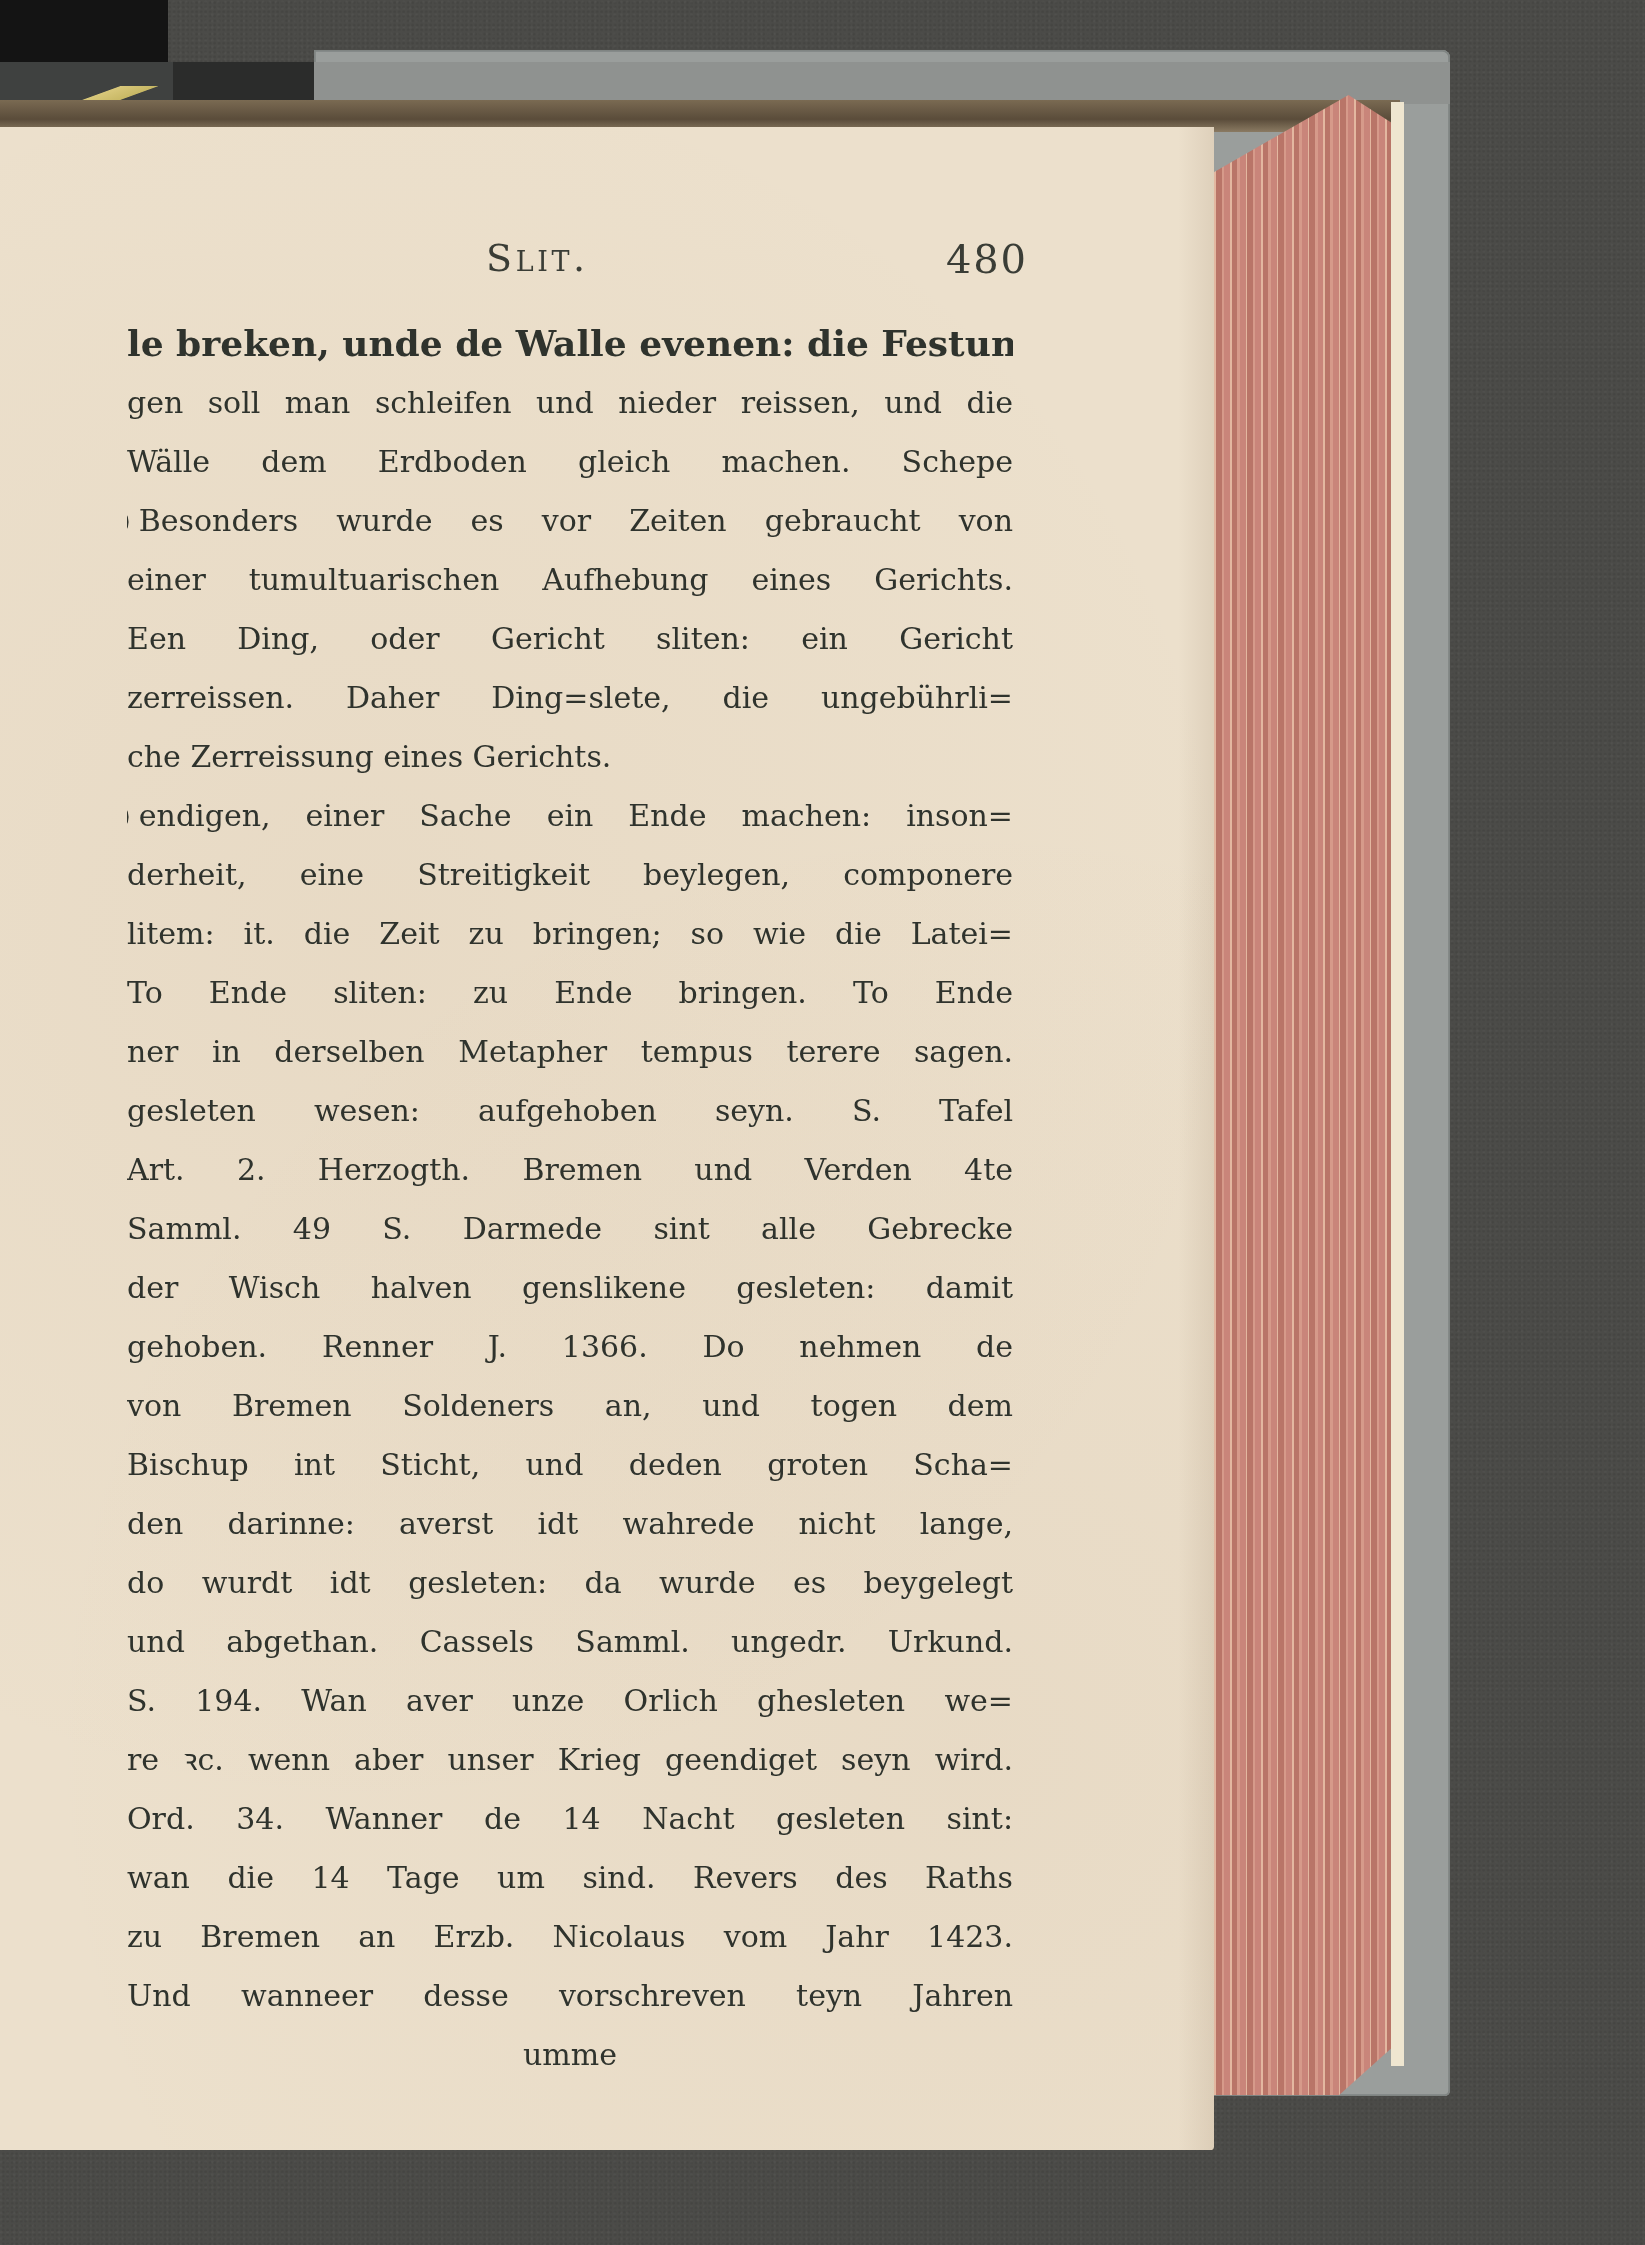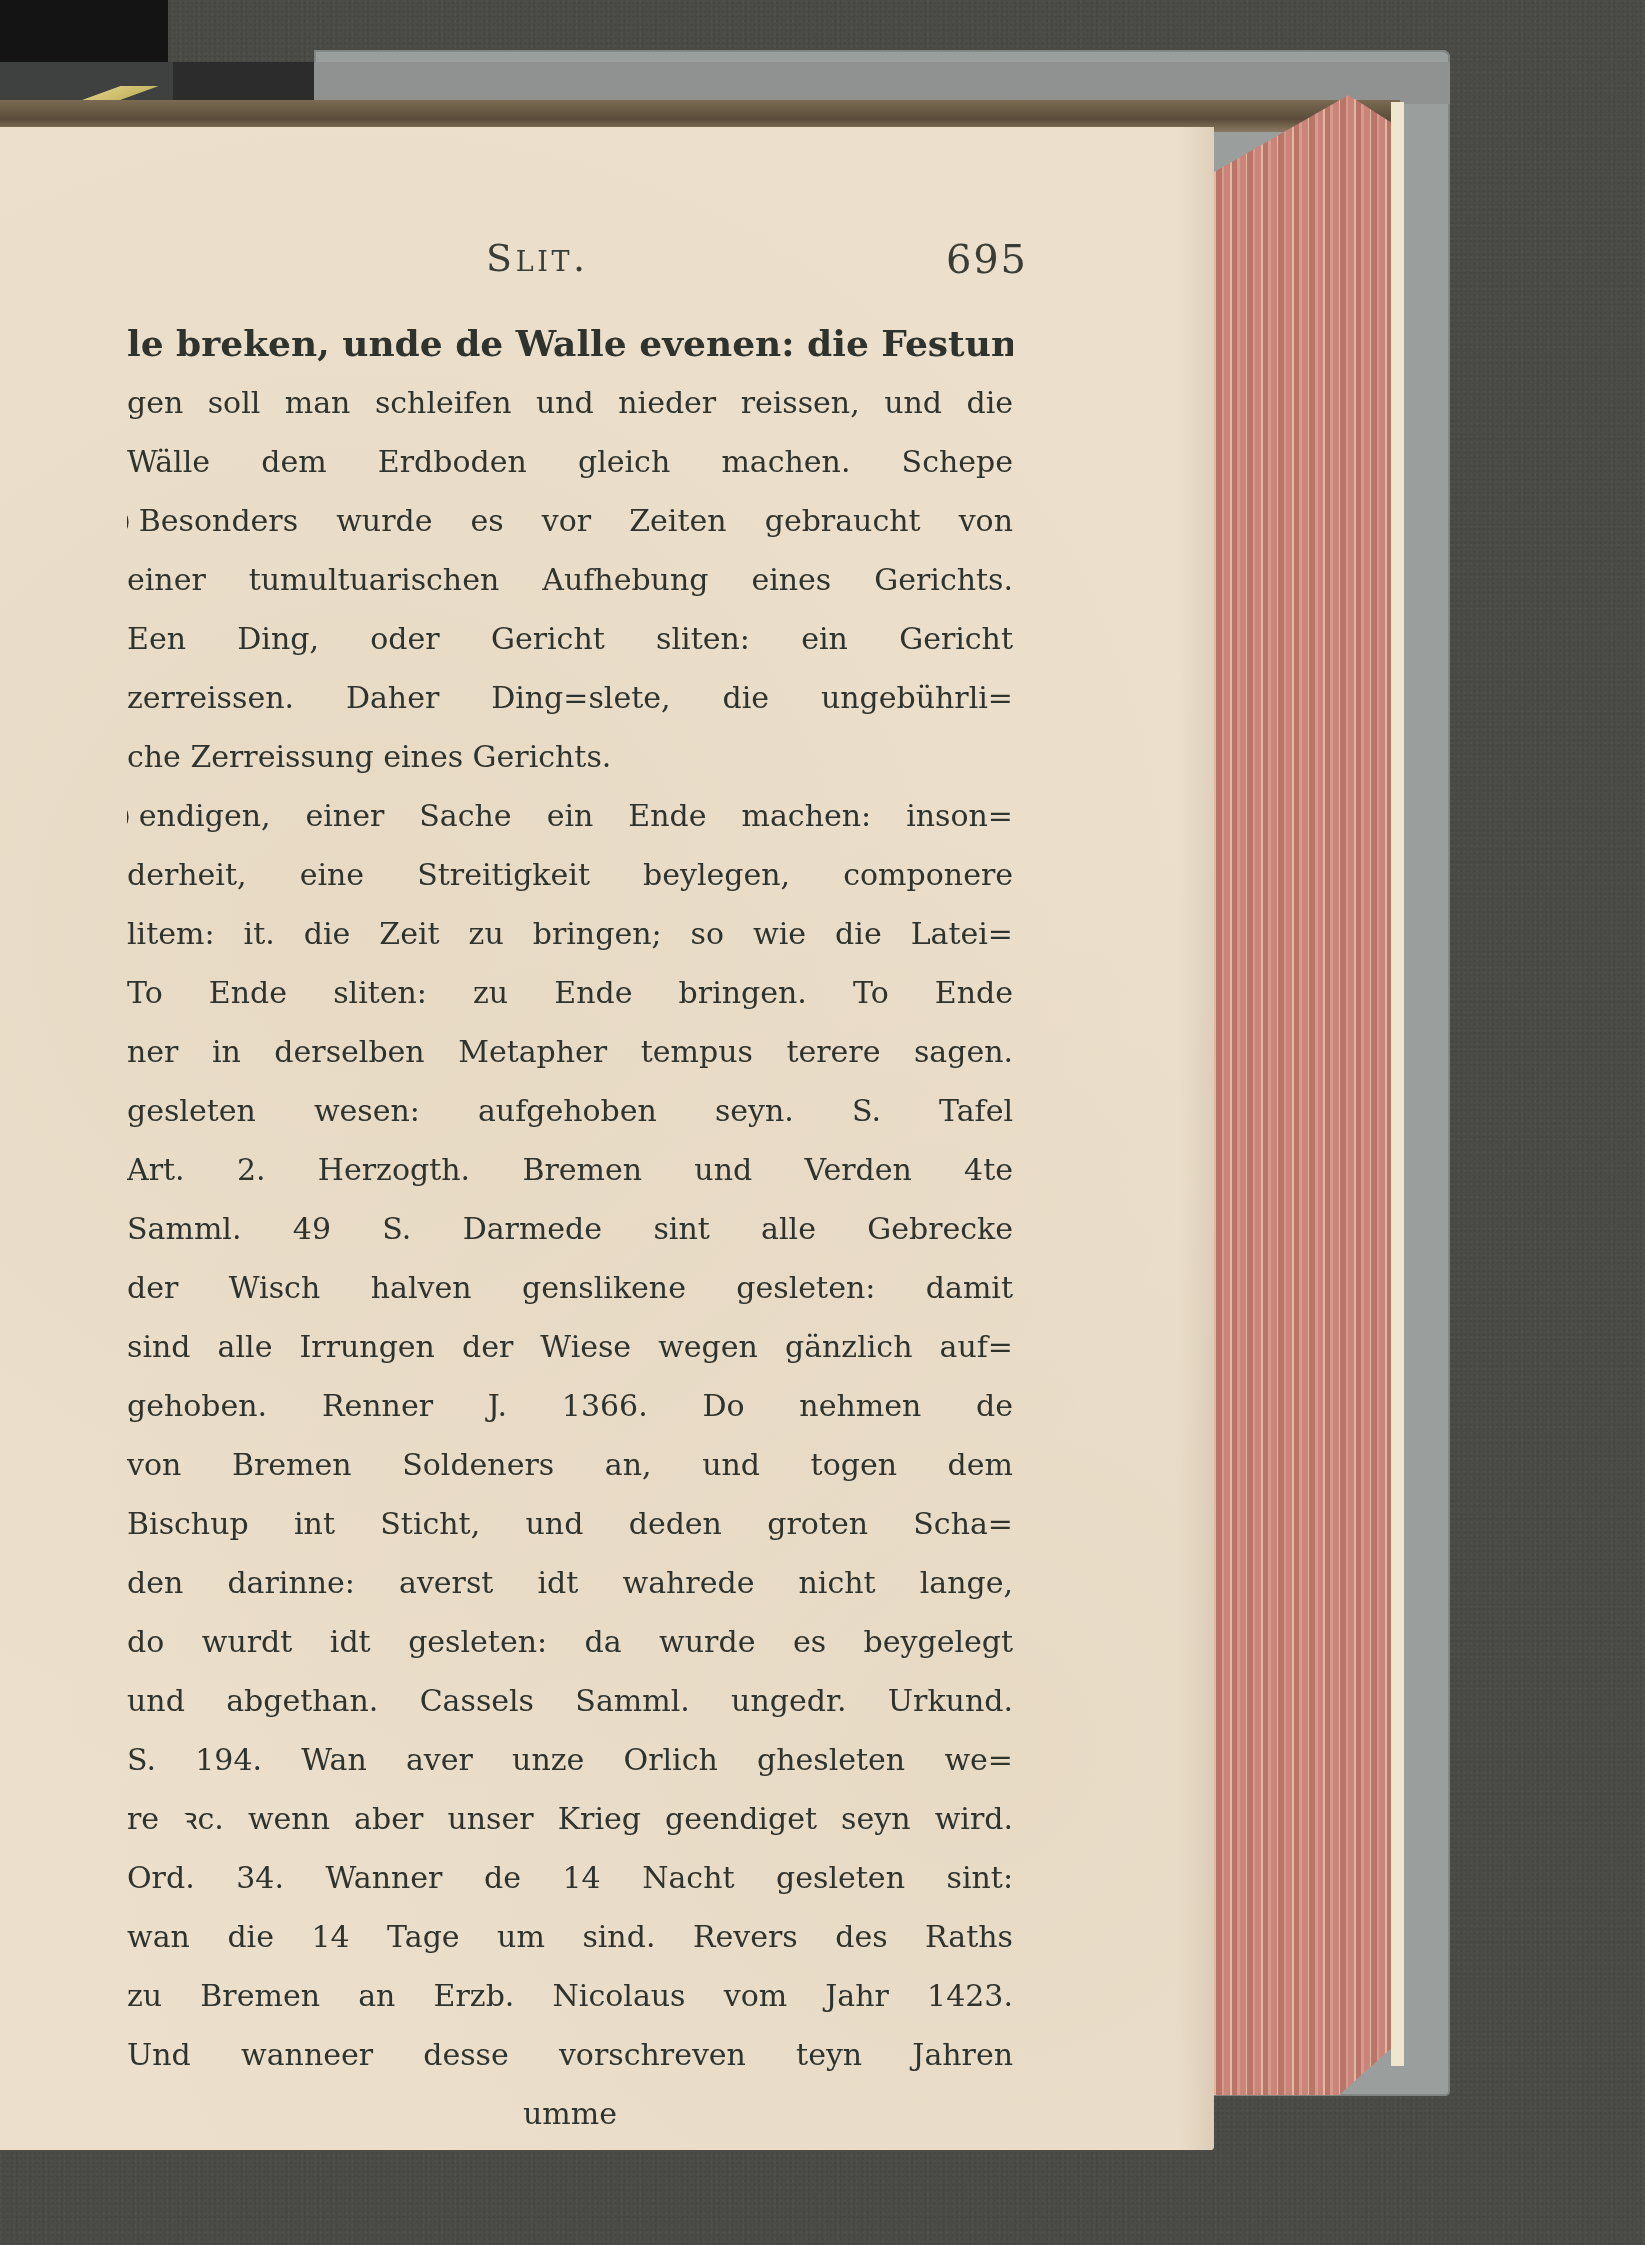--- a/index.html
+++ b/index.html
@@ -54,21 +54,21 @@
 <div class="top-strip-light"></div>
 <div class="ribbon"></div>
 <div class="top-edge"></div>
 <div class="fore-edge"></div>
 <div class="last-leaf"></div>
 
 <div class="page"></div>
 
 <div class="head">
   <div class="running-head">Slit.</div>
-  <div class="page-number">695</div>
+  <div class="page-number">480</div>
 </div>
 
 <div class="text-block" id="text-block">
     <div class="line big">
       <span style="flex: 1 1 0%; text-align: justify; text-align-last: justify;">le breken, unde de Walle evenen: die Festun=</span>
     </div>
     <div class="line">
       <span style="flex: 1 1 0%; text-align: justify; text-align-last: justify;">gen soll man schleifen und nieder reissen, und die</span>
     </div>
     <div class="line">
@@ -112,23 +112,20 @@
     <div class="line">
       <span style="flex: 1 1 0%; text-align: justify; text-align-last: justify;">Art. 2. Herzogth. Bremen und Verden 4te</span>
     </div>
     <div class="line">
       <span style="flex: 1 1 0%; text-align: justify; text-align-last: justify;">Samml. 49 S.  Darmede sint alle Gebrecke</span>
     </div>
     <div class="line">
       <span style="flex: 1 1 0%; text-align: justify; text-align-last: justify;">der Wisch halven genslikene gesleten: damit</span>
     </div>
     <div class="line">
-      <span style="flex: 1 1 0%; text-align: justify; text-align-last: justify;">sind alle Irrungen der Wiese wegen gänzlich auf=</span>
-    </div>
-    <div class="line">
       <span style="flex: 1 1 0%; text-align: justify; text-align-last: justify;">gehoben.   Renner J. 1366. Do nehmen de</span>
     </div>
     <div class="line">
       <span style="flex: 1 1 0%; text-align: justify; text-align-last: justify;">von Bremen Soldeners an, und togen dem</span>
     </div>
     <div class="line">
       <span style="flex: 1 1 0%; text-align: justify; text-align-last: justify;">Bischup int Sticht, und deden groten Scha=</span>
     </div>
     <div class="line">
       <span style="flex: 1 1 0%; text-align: justify; text-align-last: justify;">den darinne: averst idt wahrede nicht lange,</span>

